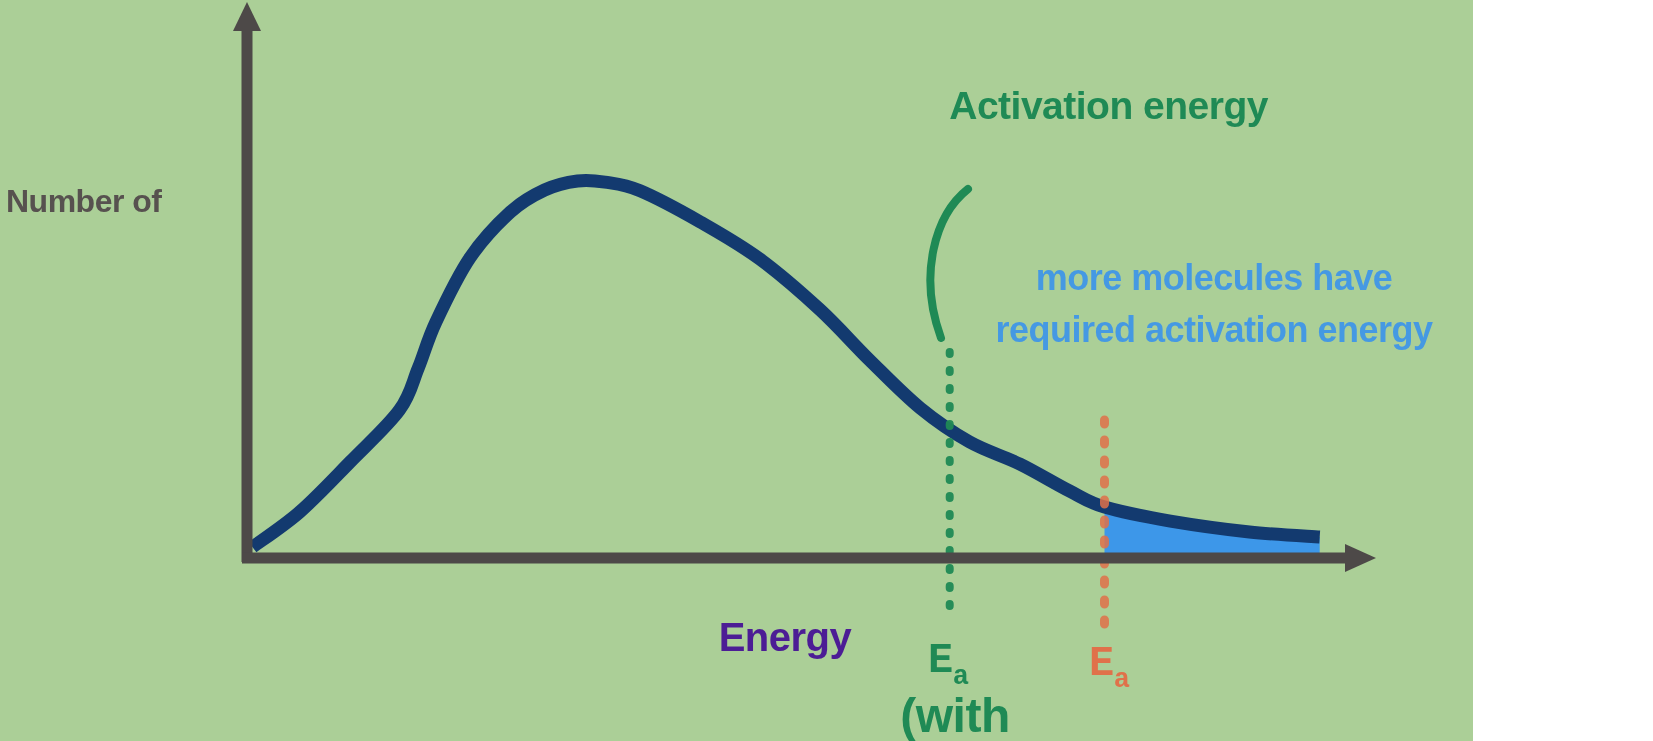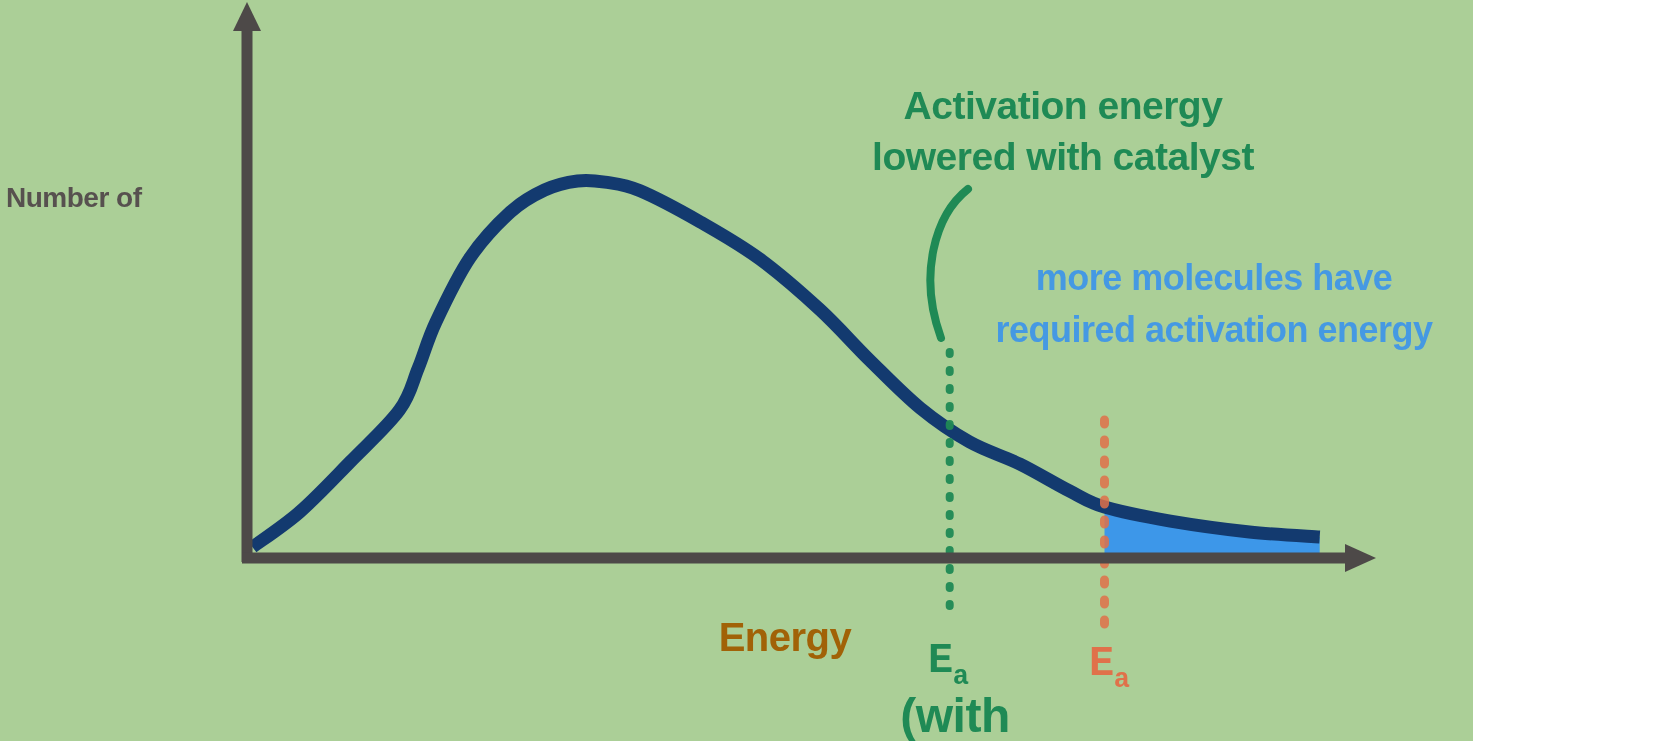--- a/index.html
+++ b/index.html
@@ -2,24 +2,24 @@
 <html><head>
 <meta charset="utf-8">
 <style>
   html,body{margin:0;padding:0;background:#ffffff;}
   #canvas{position:relative;width:1653px;height:741px;background:#ffffff;overflow:hidden;
           font-family:"Liberation Sans", sans-serif;}
   #panel{position:absolute;left:0;top:0;width:1473px;height:741px;background:#abcf97;}
   svg{position:absolute;left:0;top:0;}
   .ann{position:absolute;font-weight:bold;letter-spacing:-0.5px;}
   .center{text-align:center;}
-  #y-label{left:6px;top:180px;width:260px;font-size:28px;line-height:1.32;color:#57514f;}
-  #green-heading{left:858px;top:80px;width:410px;font-size:39px;line-height:1.32;color:#1f8a55;}
+  #y-label{left:6px;top:180px;width:260px;font-size:32px;line-height:1.32;color:#57514f;}
+  #green-heading{left:858px;top:80px;width:410px;font-size:39px;line-height:1.32;color:#1f8a55;text-align:right;}
   #blue-ann{left:964px;top:252px;width:500px;font-size:36px;line-height:1.45;color:#4599e3;}
-  #x-label{left:685px;top:615px;width:200px;font-size:40px;color:#a16207;}
+  #x-label{left:685px;top:615px;width:200px;font-size:40px;color:#4c1d95;}
   .ea{font-size:42px;line-height:1;font-family:Liberation Mono, monospace;}
   .ea .sub{font-size:27px;vertical-align:-12px;letter-spacing:0;}
   #ea-catalyst{left:928px;top:640px;width:80px;color:#1f8a55;}
   #ea-caption{left:805px;top:688px;width:300px;font-size:48px;color:#1f8a55;}
   #ea-nocat{left:1089px;top:643px;width:80px;color:#e0714a;}
 </style>
 </head>
 <body>
 
 <div id="canvas">
@@ -42,21 +42,20 @@
     <line x1="242" y1="558" x2="1348" y2="558" stroke="#4d4948" stroke-width="11"></line>
     <polygon fill="#4d4948" points="1376,558 1345,544 1345,572"></polygon>
   </svg>
 
   <div id="y-label" class="ann">
     <div>Number of</div>
   </div>
 
   <div id="green-heading" class="ann center">
     <div>Activation energy</div>
-    <div>lowered with catalyst</div>
   </div>
 
   <div id="blue-ann" class="ann center">
     <div>more molecules have</div>
     <div>required activation energy</div>
   </div>
 
   <div id="x-label" class="ann center">Energy</div>
 
   <div id="ea-catalyst" class="ann ea">

